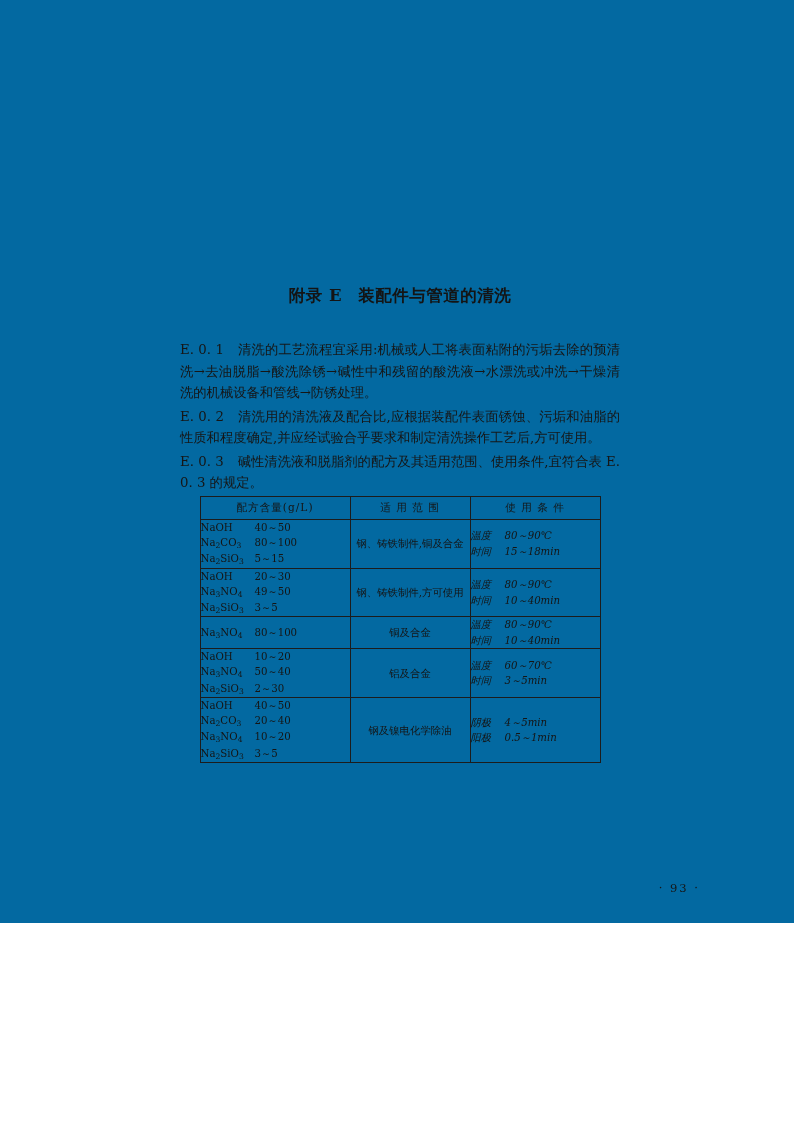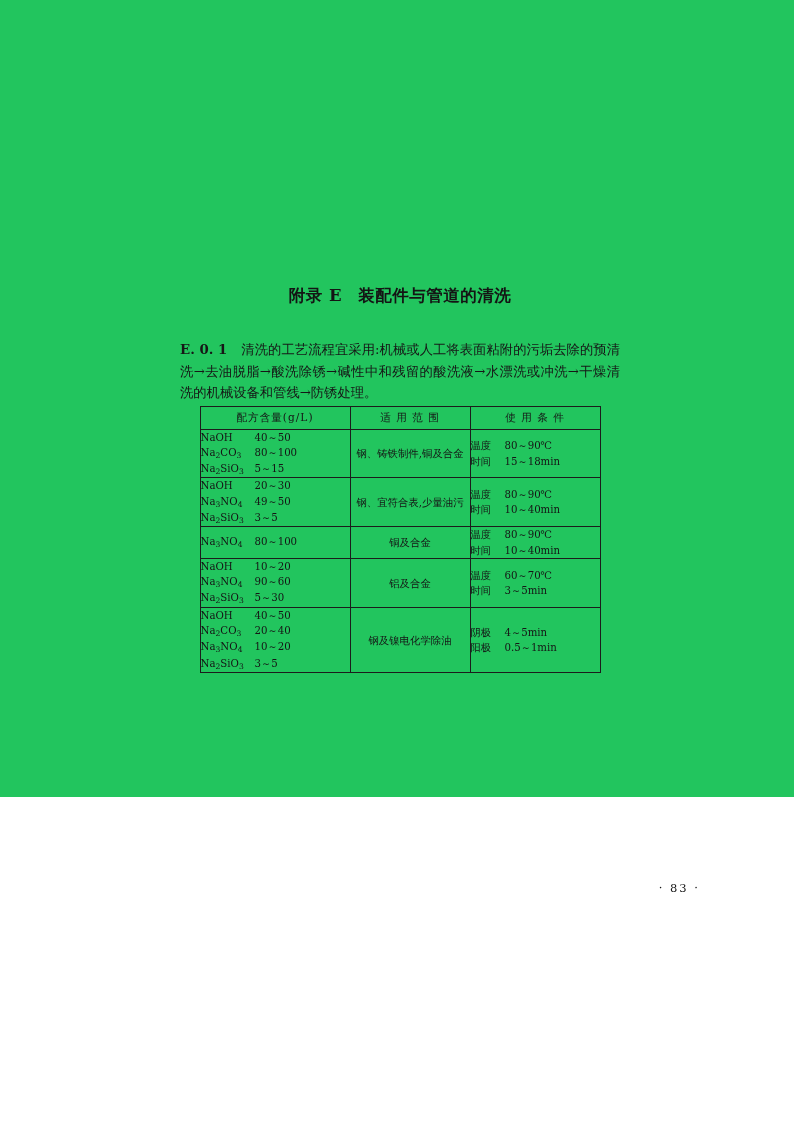--- a/index.html
+++ b/index.html
@@ -12,22 +12,22 @@
     height: 1123px;
     font-family: "DejaVu Sans", "Liberation Sans", sans-serif;
     color: #1b1b1b;
     position: relative;
     overflow: hidden;
   }
   .page {
     position: absolute;
     left: 0; top: 0;
     width: 794px;
-    height: 797px;
-    background: #22c55e;
+    height: 923px;
+    background: #0369a1;
   }
   .content {
     position: absolute;
     left: 180px;
     top: 285px;
     width: 440px;
   }
   .appendix-title {
     text-align: center;
     font-family: "DejaVu Serif", "Liberation Serif", serif;
@@ -43,21 +43,21 @@
   }
   .clause {
     font-family: "DejaVu Serif", "Liberation Serif", serif;
     font-size: 13.3px;
     line-height: 1.62;
     text-align: justify;
     margin: 0 0 2px 0;
     color: #161616;
   }
   .clause .num {
-    font-weight: bold;
+    font-weight: normal;
     font-family: "DejaVu Serif", "Liberation Serif", serif;
     letter-spacing: 0px;
     margin-top: 33px;
   }
   .clause .num-gap {
     display: inline-block;
     width: 14px;
   }
   .table-caption {
     text-align: center;
@@ -119,21 +119,21 @@
     text-align: center;
     font-size: 10.4px;
     padding: 4px 3px;
     line-height: 1.4;
   }
   td.cond {
     padding: 7px 0 7px 8px;
     font-size: 10.2px;
     line-height: 1.5;
   }
-  td.cond .row { white-space: nowrap; }
+  td.cond .row { white-space: nowrap; font-style: italic; }
   td.cond .lbl {
     display: inline-block;
     width: 34px;
   }
   td.cond .v {
     display: inline-block;
   }
   .page-number {
     position: absolute;
     left: 0;
@@ -153,21 +153,27 @@
   <div class="content">
 
     <div class="appendix-title">
       <span>附录 E</span><span class="gap"></span><span>装配件与管道的清洗</span>
     </div>
 
     <p class="clause">
       <span class="num">E. 0. 1</span><span class="num-gap"></span><span>清洗的工艺流程宜采用:机械或人工将表面粘附的污垢去除的预清洗→去油脱脂→酸洗除锈→碱性中和残留的酸洗液→水漂洗或冲洗→干燥清洗的机械设备和管线→防锈处理。</span>
     </p>
 
-
+    <p class="clause">
+      <span class="num">E. 0. 2</span><span class="num-gap"></span><span>清洗用的清洗液及配合比,应根据装配件表面锈蚀、污垢和油脂的性质和程度确定,并应经试验合乎要求和制定清洗操作工艺后,方可使用。</span>
+    </p>
+
+    <p class="clause">
+      <span class="num">E. 0. 3</span><span class="num-gap"></span><span>碱性清洗液和脱脂剂的配方及其适用范围、使用条件,宜符合表 E. 0. 3 的规定。</span>
+    </p>
 
 
     <table class="spec">
       <colgroup>
         <col class="col-a">
           <col class="col-b">
           <col class="col-c">
       </colgroup>
       <thead>
         <tr>
@@ -188,41 +194,41 @@
             <div class="row"><span class="lbl">温度</span><span class="v">80～90℃</span></div>
             <div class="row"><span class="lbl">时间</span><span class="v">15～18min</span></div>
           </td>
         </tr>
         <tr>
           <td class="formula">
             <div class="row"><span class="chem">NaOH</span><span class="val">20～30</span></div>
             <div class="row"><span class="chem">Na<sub>3</sub>NO<sub>4</sub></span><span class="val">49～50</span></div>
             <div class="row"><span class="chem">Na<sub>2</sub>SiO<sub>3</sub></span><span class="val">3～5</span></div>
           </td>
-          <td class="scope">钢、宜符合表,少量油污</td>
+          <td class="scope">钢、铸铁制件,方可使用</td>
           <td class="cond">
             <div class="row"><span class="lbl">温度</span><span class="v">80～90℃</span></div>
             <div class="row"><span class="lbl">时间</span><span class="v">10～40min</span></div>
           </td>
         </tr>
         <tr>
           <td class="formula">
             <div class="row"><span class="chem">Na<sub>3</sub>NO<sub>4</sub></span><span class="val">80～100</span></div>
           </td>
           <td class="scope">铜及合金</td>
           <td class="cond">
             <div class="row"><span class="lbl">温度</span><span class="v">80～90℃</span></div>
             <div class="row"><span class="lbl">时间</span><span class="v">10～40min</span></div>
           </td>
         </tr>
         <tr>
           <td class="formula">
             <div class="row"><span class="chem">NaOH</span><span class="val">10～20</span></div>
-            <div class="row"><span class="chem">Na<sub>3</sub>NO<sub>4</sub></span><span class="val">90～60</span></div>
-            <div class="row"><span class="chem">Na<sub>2</sub>SiO<sub>3</sub></span><span class="val">5～30</span></div>
+            <div class="row"><span class="chem">Na<sub>3</sub>NO<sub>4</sub></span><span class="val">50～40</span></div>
+            <div class="row"><span class="chem">Na<sub>2</sub>SiO<sub>3</sub></span><span class="val">2～30</span></div>
           </td>
           <td class="scope">铝及合金</td>
           <td class="cond">
             <div class="row"><span class="lbl">温度</span><span class="v">60～70℃</span></div>
             <div class="row"><span class="lbl">时间</span><span class="v">3～5min</span></div>
           </td>
         </tr>
         <tr>
           <td class="formula">
             <div class="row"><span class="chem">NaOH</span><span class="val">40～50</span></div>
@@ -234,14 +240,14 @@
           <td class="cond">
             <div class="row"><span class="lbl">阴极</span><span class="v">4～5min</span></div>
             <div class="row"><span class="lbl">阳极</span><span class="v">0.5～1min</span></div>
           </td>
         </tr>
       </tbody>
     </table>
 
   </div>
 
-  <div class="page-number">· 83 ·</div>
+  <div class="page-number">· 93 ·</div>
 </div>
 
 </body></html>

